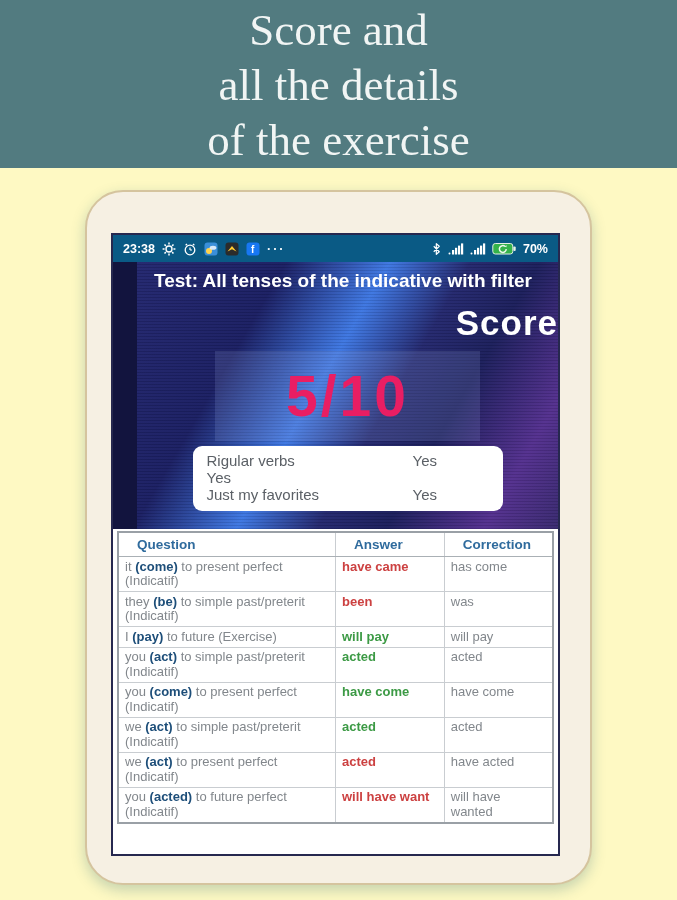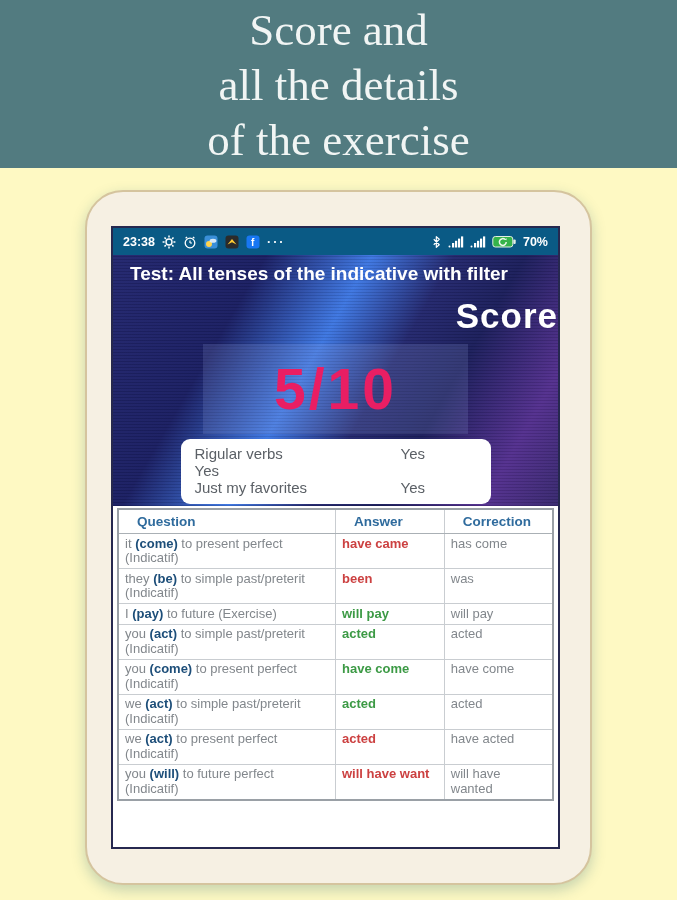--- a/index.html
+++ b/index.html
@@ -8,36 +8,36 @@
 
   
   .banner{position:absolute;top:0;left:0;width:677px;height:168px;background:#527b80;
     color:#f1f5f4;font-family:"Liberation Serif",serif;text-align:center;
     font-size:45px;line-height:55px;padding-top:3px;box-sizing:border-box;}
 
   
   .tablet{position:absolute;left:85px;top:190px;width:507px;height:695px;background:#f6f0e3;
     border:2px solid #d5c49e;border-radius:38px;box-sizing:border-box;
     box-shadow:0 5px 14px rgba(20,90,110,0.25);}
-  .screen{position:absolute;left:24px;top:34px;width:449px;height:623px;background:#12143e;
+  .screen{position:absolute;left:24px;top:41px;width:449px;height:623px;background:#12143e;
     border:2px solid #26284f;box-sizing:border-box;overflow:hidden;display:flex;flex-direction:column;}
 
   
   .statusbar{flex:0 0 auto;height:27px;background:#0a5a85;color:#fff;display:flex;align-items:center;
     padding:0 10px;gap:7px;font-size:12.5px;font-weight:bold;}
   .statusbar .right{margin-left:auto;display:flex;align-items:center;gap:6px;}
   .sicon{display:inline-flex;align-items:center;}
   .dots{letter-spacing:2px;font-weight:bold;opacity:.95;}
 
   
   .blue-area{flex:0 0 auto;position:relative;
     background:
       repeating-linear-gradient(0deg, rgba(0,0,0,0.10) 0 1px, rgba(255,255,255,0.02) 1px 3px),
       linear-gradient(120deg,#23276f 0%,#1b1f63 26%,#3e77e2 44%,#24286e 58%,#1c1f5c 70%,#54308f 87%,#38296f 100%);
-    padding-bottom:2px;}
+    padding-bottom:18px;margin-left:24px;}
   .app-title{color:#ffffff;font-weight:bold;font-size:19px;line-height:24px;
     padding:7px 10px 0 82px;text-indent:-65px;width:435px;box-sizing:border-box;}
   .score-heading{text-align:right;color:#fff;font-weight:bold;font-size:35px;margin-top:10px;letter-spacing:1px;}
   .score-box{width:265px;height:90px;margin:8px auto 0;background:rgba(150,165,220,0.18);
     display:flex;align-items:center;justify-content:center;}
   .score-value{font-size:57px;font-weight:bold;letter-spacing:3px;}
   .details-heading{text-align:center;color:#fff;font-weight:bold;font-size:21px;margin-top:12px;}
   .details-box{width:310px;margin:5px auto 0;background:#ffffff;border-radius:9px;padding:6px 0 8px;}
   .detail-row{display:flex;font-size:15px;color:#5b6066;line-height:17px;padding-left:14px;}
   .detail-label{width:206px;}
@@ -214,21 +214,21 @@
                 <td class="q-cell"><span>we </span><span class="q-verb" style="color: rgb(29, 78, 121);">(act)</span><span> to simple past/preterit (Indicatif)</span></td>
                 <td class="answer-cell" style="color: rgb(60, 154, 69);">acted</td>
                 <td>acted</td>
               </tr>
               <tr>
                 <td class="q-cell"><span>we </span><span class="q-verb" style="color: rgb(29, 78, 121);">(act)</span><span> to present perfect (Indicatif)</span></td>
                 <td class="answer-cell" style="color: rgb(204, 65, 65);">acted</td>
                 <td>have acted</td>
               </tr>
               <tr>
-                <td class="q-cell"><span>you </span><span class="q-verb" style="color: rgb(29, 78, 121);">(will)</span><span> to future perfect (Indicatif)</span></td>
+                <td class="q-cell"><span>you </span><span class="q-verb" style="color: rgb(29, 78, 121);">(acted)</span><span> to future perfect (Indicatif)</span></td>
                 <td class="answer-cell" style="color: rgb(204, 65, 65);">will have want</td>
                 <td>will have wanted</td>
               </tr>
             </tbody>
         </table>
       </div>
 
     </div>
   </div>
 </div>

